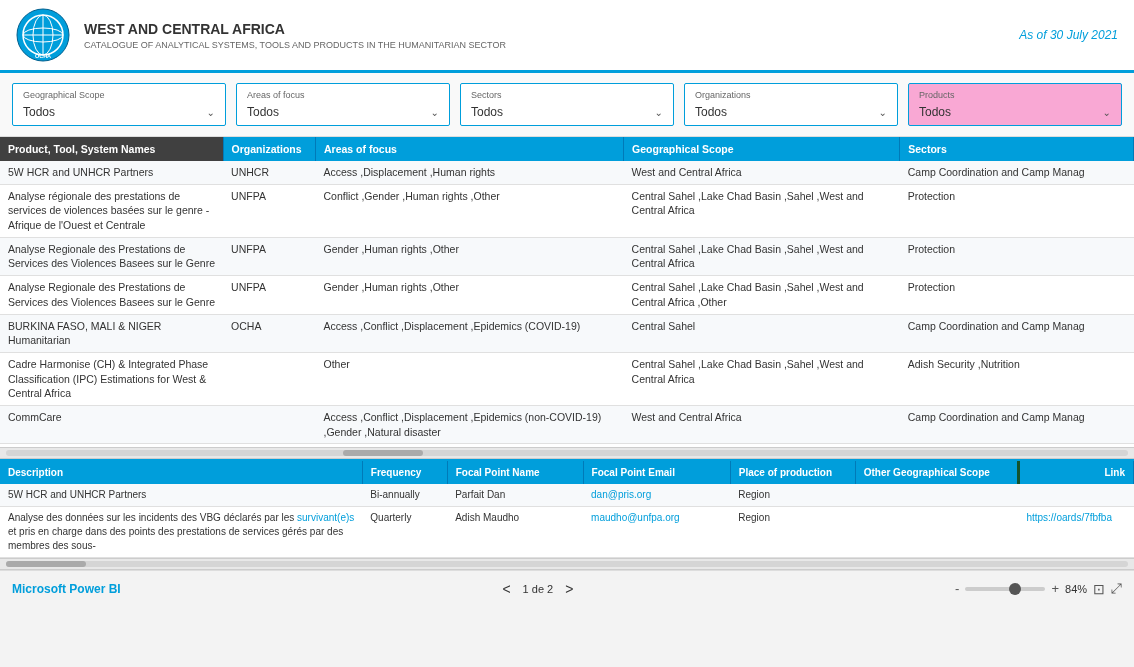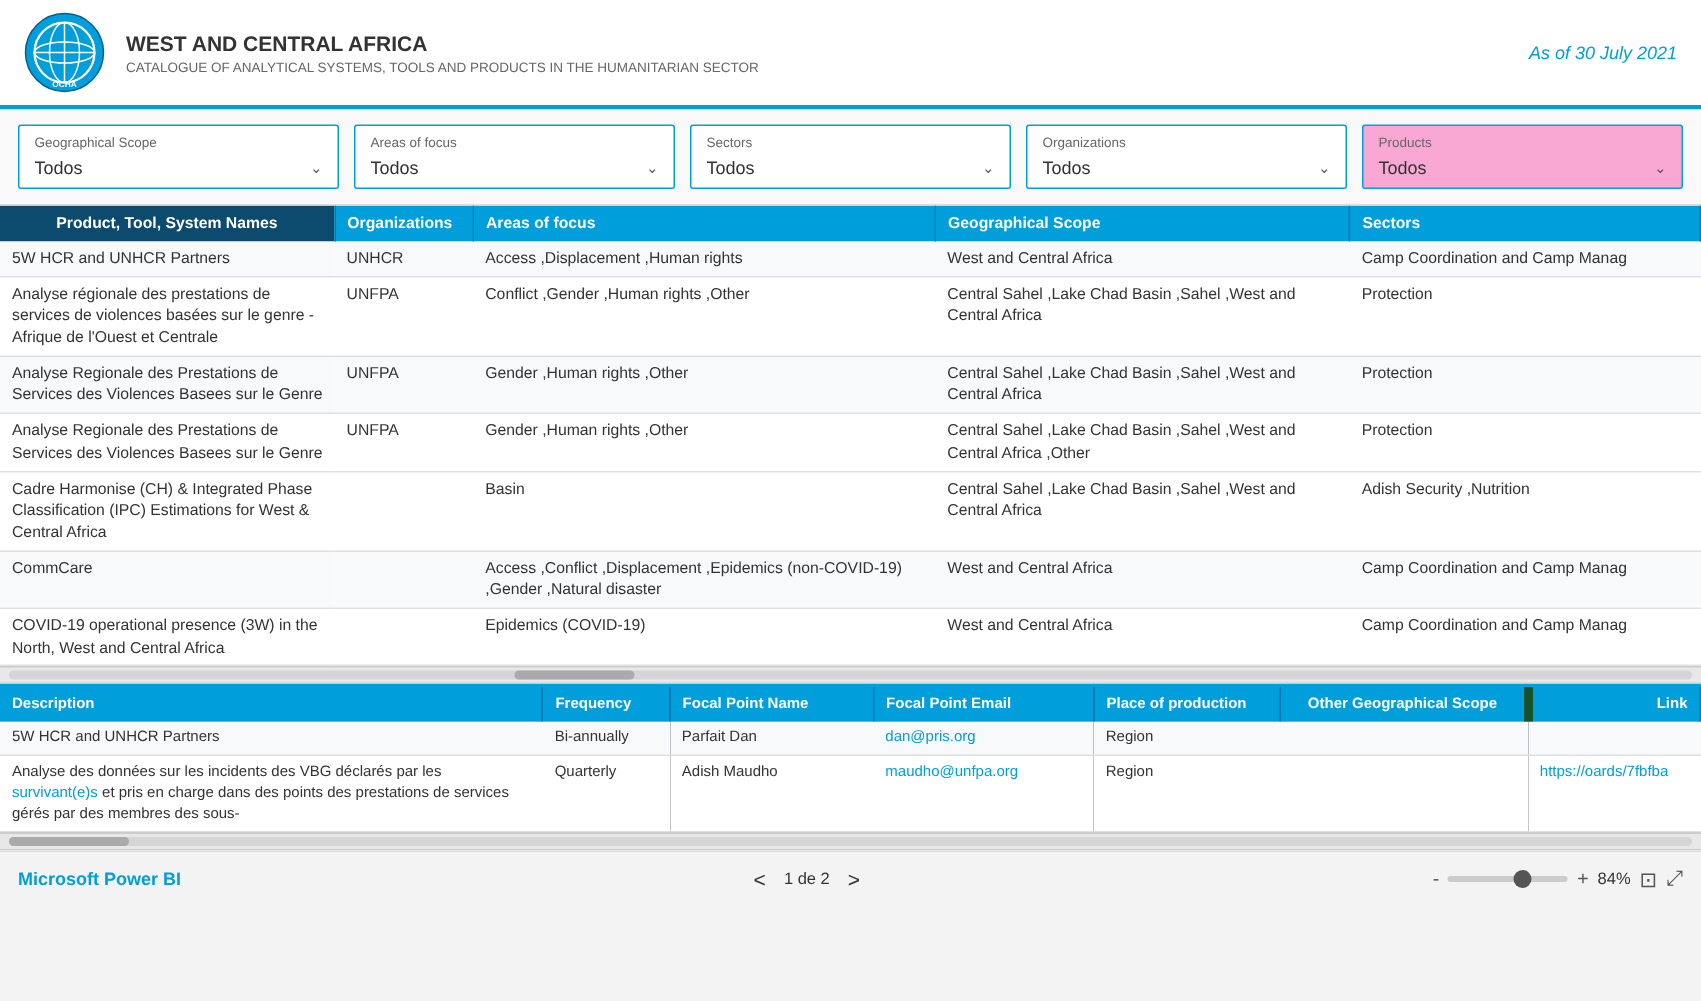--- a/index.html
+++ b/index.html
@@ -70,21 +70,21 @@
       <span style="font-size:12px;color:#333;">Todos</span>
       <span style="font-size:10px;color:#555;">⌄</span>
     </div>
   </div>
 </div>
 
 <div style="overflow:auto;max-height:310px;background:#fff;">
   <table style="width:100%;border-collapse:collapse;font-size:10.5px;min-width:900px;">
     <thead>
       <tr>
-        <th style="background:#0c4a6e;color:#fff;padding:6px 8px;text-align:center;font-weight:600;white-space:nowrap;border-right:1px solid #007ab8;width:210px;">Product, Tool, System Names</th>
+        <th style="background:#404040;color:#fff;padding:6px 8px;text-align:left;font-weight:600;white-space:nowrap;border-right:1px solid #007ab8;width:210px;">Product, Tool, System Names</th>
         <th style="background:#009edb;color:#fff;padding:6px 8px;text-align:left;font-weight:600;white-space:nowrap;border-right:1px solid #007ab8;width:80px;">Organizations</th>
         <th style="background:#009edb;color:#fff;padding:6px 8px;text-align:left;font-weight:600;white-space:nowrap;border-right:1px solid #007ab8;width:290px;">Areas of focus</th>
         <th style="background:#009edb;color:#fff;padding:6px 8px;text-align:left;font-weight:600;white-space:nowrap;border-right:1px solid #007ab8;width:260px;">Geographical Scope</th>
         <th style="background:#009edb;color:#fff;padding:6px 8px;text-align:left;font-weight:600;white-space:nowrap;width:220px;">Sectors</th>
       </tr>
     </thead>
     <tbody id="upper-table-body">
     <tr style="background: rgb(247, 249, 251); border-bottom: 1px solid rgb(224, 224, 224);">
           <td style="padding: 4px 8px; vertical-align: top; line-height: 1.4; color: rgb(51, 51, 51);">5W HCR and UNHCR Partners</td>
           <td style="padding: 4px 8px; vertical-align: top; line-height: 1.4; color: rgb(51, 51, 51);">UNHCR</td>
@@ -106,24 +106,31 @@
           <td style="padding: 4px 8px; vertical-align: top; line-height: 1.4; color: rgb(51, 51, 51);">Central Sahel ,Lake Chad Basin ,Sahel ,West and Central Africa</td>
           <td style="padding: 4px 8px; vertical-align: top; line-height: 1.4; color: rgb(51, 51, 51);">Protection</td>
         </tr>
         <tr style="background: rgb(255, 255, 255); border-bottom: 1px solid rgb(224, 224, 224);">
           <td style="padding: 4px 8px; vertical-align: top; line-height: 1.4; color: rgb(51, 51, 51);">Analyse Regionale des Prestations de Services des Violences Basees sur le Genre</td>
           <td style="padding: 4px 8px; vertical-align: top; line-height: 1.4; color: rgb(51, 51, 51);">UNFPA</td>
           <td style="padding: 4px 8px; vertical-align: top; line-height: 1.4; color: rgb(51, 51, 51);">Gender ,Human rights ,Other</td>
           <td style="padding: 4px 8px; vertical-align: top; line-height: 1.4; color: rgb(51, 51, 51);">Central Sahel ,Lake Chad Basin ,Sahel ,West and Central Africa ,Other</td>
           <td style="padding: 4px 8px; vertical-align: top; line-height: 1.4; color: rgb(51, 51, 51);">Protection</td>
         </tr>
+        <tr style="background: rgb(247, 249, 251); border-bottom: 1px solid rgb(224, 224, 224);">
+          <td style="padding: 4px 8px; vertical-align: top; line-height: 1.4; color: rgb(51, 51, 51);">BURKINA FASO, MALI &amp; NIGER Humanitarian</td>
+          <td style="padding: 4px 8px; vertical-align: top; line-height: 1.4; color: rgb(51, 51, 51);">OCHA</td>
+          <td style="padding: 4px 8px; vertical-align: top; line-height: 1.4; color: rgb(51, 51, 51);">Access ,Conflict ,Displacement ,Epidemics (COVID-19)</td>
+          <td style="padding: 4px 8px; vertical-align: top; line-height: 1.4; color: rgb(51, 51, 51);">Central Sahel</td>
+          <td style="padding: 4px 8px; vertical-align: top; line-height: 1.4; color: rgb(51, 51, 51);">Camp Coordination and Camp Manag</td>
+        </tr>
         <tr style="background: rgb(255, 255, 255); border-bottom: 1px solid rgb(224, 224, 224);">
           <td style="padding: 4px 8px; vertical-align: top; line-height: 1.4; color: rgb(51, 51, 51);">Cadre Harmonise (CH) &amp; Integrated Phase Classification (IPC) Estimations for West &amp; Central Africa</td>
           <td style="padding: 4px 8px; vertical-align: top; line-height: 1.4; color: rgb(51, 51, 51);"></td>
-          <td style="padding: 4px 8px; vertical-align: top; line-height: 1.4; color: rgb(51, 51, 51);">Basin</td>
+          <td style="padding: 4px 8px; vertical-align: top; line-height: 1.4; color: rgb(51, 51, 51);">Other</td>
           <td style="padding: 4px 8px; vertical-align: top; line-height: 1.4; color: rgb(51, 51, 51);">Central Sahel ,Lake Chad Basin ,Sahel ,West and Central Africa</td>
           <td style="padding: 4px 8px; vertical-align: top; line-height: 1.4; color: rgb(51, 51, 51);">Adish Security ,Nutrition</td>
         </tr>
         <tr style="background: rgb(247, 249, 251); border-bottom: 1px solid rgb(224, 224, 224);">
           <td style="padding: 4px 8px; vertical-align: top; line-height: 1.4; color: rgb(51, 51, 51);">CommCare</td>
           <td style="padding: 4px 8px; vertical-align: top; line-height: 1.4; color: rgb(51, 51, 51);"></td>
           <td style="padding: 4px 8px; vertical-align: top; line-height: 1.4; color: rgb(51, 51, 51);">Access ,Conflict ,Displacement ,Epidemics (non-COVID-19) ,Gender ,Natural disaster</td>
           <td style="padding: 4px 8px; vertical-align: top; line-height: 1.4; color: rgb(51, 51, 51);">West and Central Africa</td>
           <td style="padding: 4px 8px; vertical-align: top; line-height: 1.4; color: rgb(51, 51, 51);">Camp Coordination and Camp Manag</td>
         </tr>
@@ -137,30 +144,30 @@
       </tbody>
   </table>
 </div>
 
 <div style="height:12px;background:#e8e8e8;border-top:1px solid #ccc;border-bottom:1px solid #ccc;display:flex;align-items:center;padding:0 6px;">
   <div style="flex:1;height:6px;background:#d5d5d5;border-radius:3px;position:relative;">
     <div style="width:80px;height:6px;background:#aaa;border-radius:3px;position:absolute;left:30%;cursor:pointer;"></div>
   </div>
 </div>
 
-<div style="overflow:auto;background:#0f172a;border-top:2px solid #009edb;">
+<div style="overflow:auto;background:#86efac;border-top:2px solid #009edb;">
   <table style="width:100%;border-collapse:collapse;font-size:10px;min-width:900px;">
     <thead>
       <tr>
         <th style="background:#009edb;color:#fff;padding:6px 8px;text-align:left;font-weight:600;white-space:nowrap;border-right:1px solid #007ab8;width:320px;">Description</th>
         <th style="background:#009edb;color:#fff;padding:6px 8px;text-align:left;font-weight:600;white-space:nowrap;border-right:1px solid #007ab8;width:75px;">Frequency</th>
         <th style="background:#009edb;color:#fff;padding:6px 8px;text-align:left;font-weight:600;white-space:nowrap;border-right:1px solid #007ab8;width:120px;">Focal Point Name</th>
         <th style="background:#009edb;color:#fff;padding:6px 8px;text-align:left;font-weight:600;white-space:nowrap;border-right:1px solid #007ab8;width:130px;">Focal Point Email</th>
         <th style="background:#009edb;color:#fff;padding:6px 8px;text-align:left;font-weight:600;white-space:nowrap;border-right:1px solid #007ab8;width:110px;">Place of production</th>
-        <th style="background:#009edb;color:#fff;padding:6px 8px;text-align:center;font-weight:600;white-space:nowrap;border-right:6px solid #14532d;width:130px;margin-left:24px;">Other Geographical Scope</th>
+        <th style="background:#009edb;color:#fff;padding:6px 8px;text-align:left;font-weight:600;white-space:nowrap;border-right:3px solid #14532d;width:130px;margin-left:24px;">Other Geographical Scope</th>
         <th style="background:#009edb;color:#fff;padding:6px 8px;text-align:right;font-weight:600;white-space:nowrap;width:70px;">Link</th>
       </tr>
     </thead>
     <tbody id="lower-table-body">
     <tr style="background: rgb(247, 249, 251); border-bottom: 1px solid rgb(224, 224, 224);">
           <td style="padding: 4px 8px; vertical-align: top; line-height: 1.4; color: rgb(51, 51, 51);">5W HCR and UNHCR Partners</td>
           <td style="padding: 4px 8px; vertical-align: top; line-height: 1.4; color: rgb(51, 51, 51);">Bi-annually</td>
           <td style="padding: 4px 8px; vertical-align: top; line-height: 1.4; color: rgb(51, 51, 51);">Parfait Dan</td>
           <td style="padding: 4px 8px; vertical-align: top; line-height: 1.4; color: rgb(0, 158, 219);">dan@pris.org</td>
           <td style="padding: 4px 8px; vertical-align: top; line-height: 1.4; color: rgb(51, 51, 51);">Region</td>

